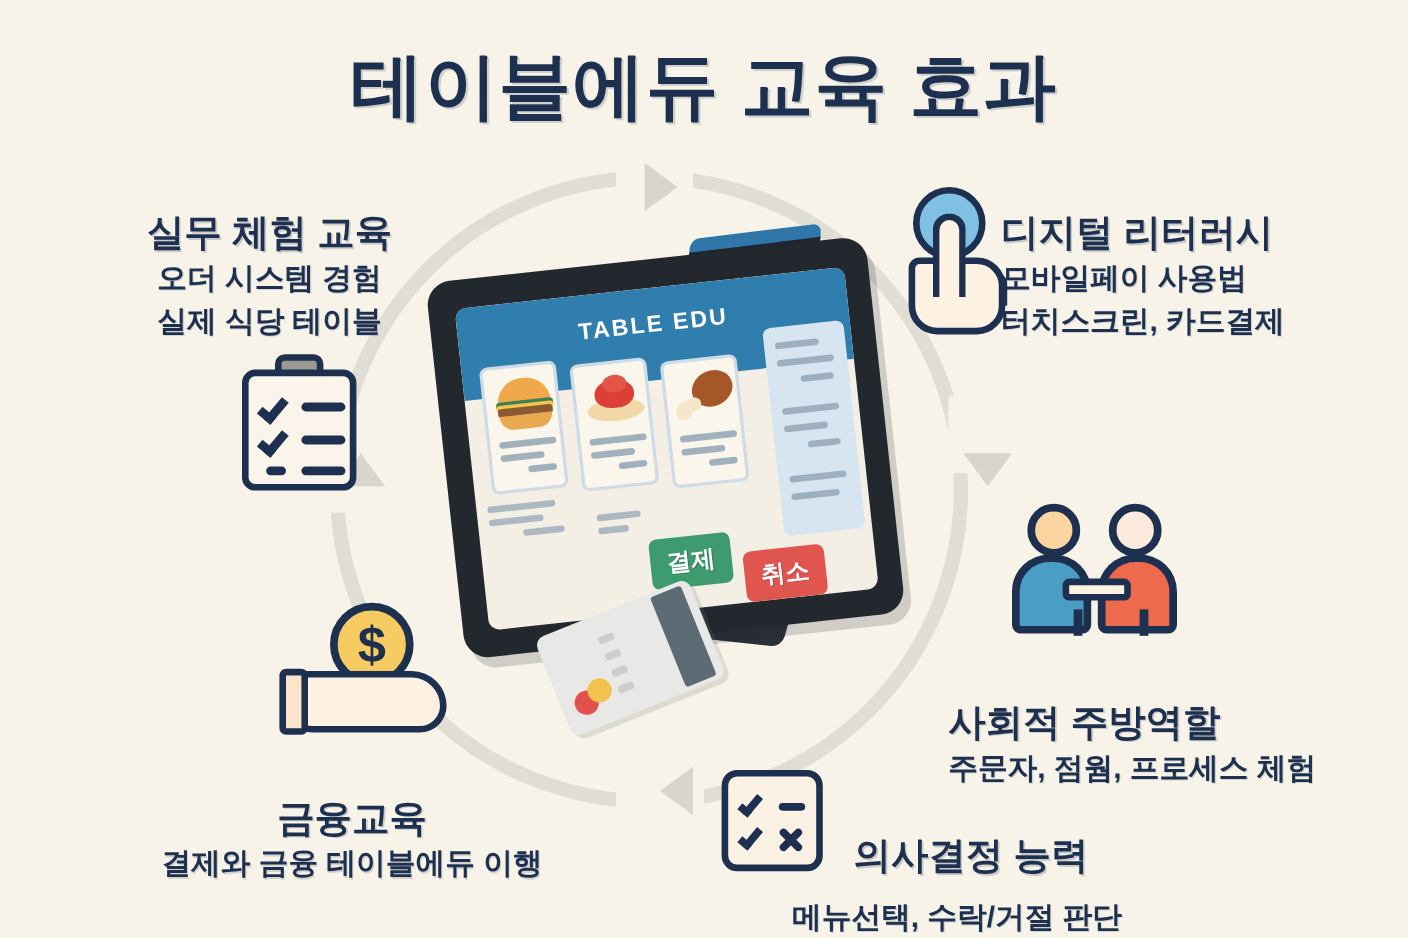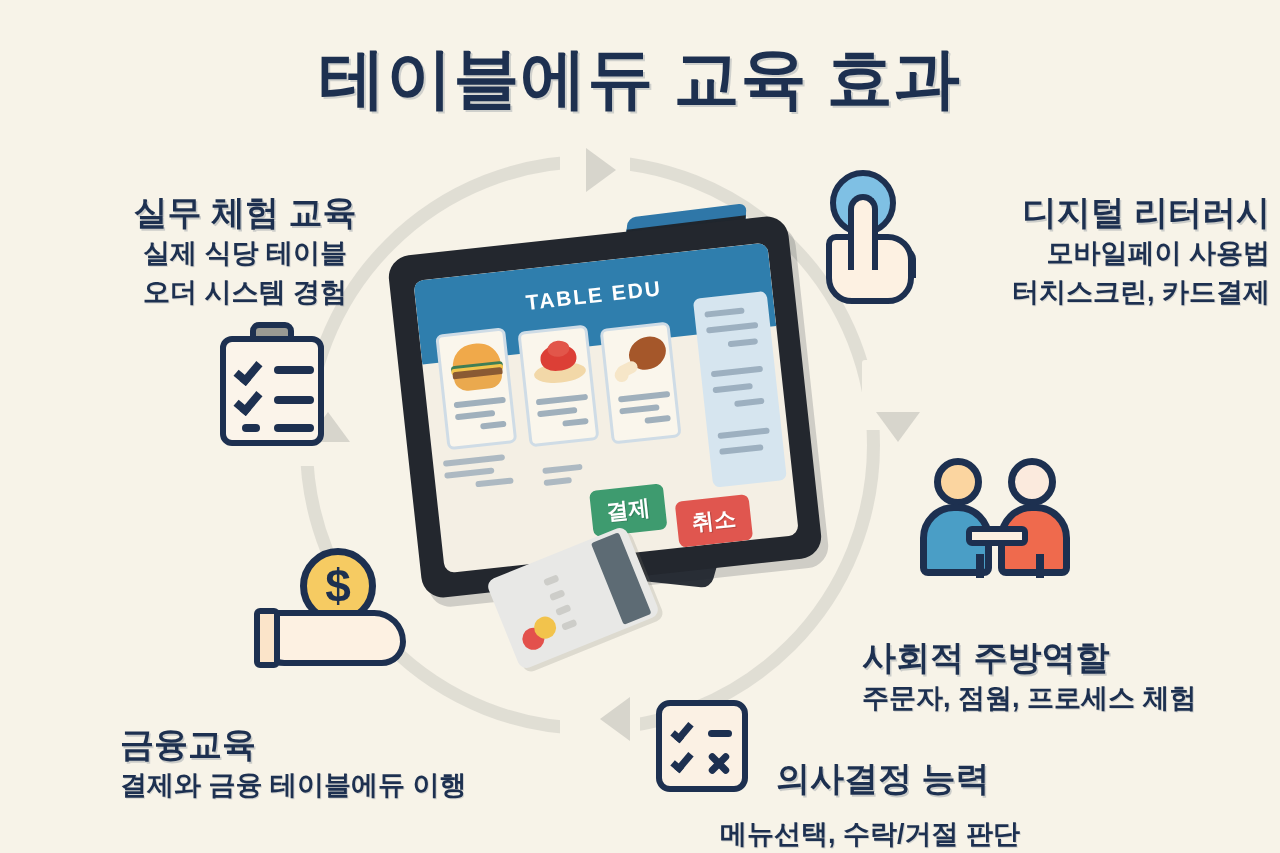--- a/index.html
+++ b/index.html
@@ -47,26 +47,26 @@
     font-size:34px; font-weight:bold; line-height:1.25;
     text-shadow:1.5px 1.5px 0 rgba(29,48,80,.20);
     white-space:nowrap;
   }
   .block .sub{
     font-size:27px; font-weight:bold; line-height:1.45;
     text-shadow:1px 1px 0 rgba(29,48,80,.16);
     white-space:nowrap;
   }
   #blk-practical{ left:55px;  top:160px; text-align:center; width:380px; }
-  #blk-digital  { left:910px; top:160px; text-align:right;  width:360px; }
+  #blk-digital  { left:910px; top:160px; text-align:left;  width:360px; }
   #blk-social   { left:862px; top:605px; text-align:left;  width:410px; }
   #blk-decision { left:760px; top:726px; text-align:left;  width:330px; }
   #blk-decision .head{ position:absolute; left:16px; top:0; }
   #blk-decision .sub { position:absolute; left:-40px; top:58px; }
-  #blk-finance  { left:120px; top:692px; width:400px; }
+  #blk-finance  { left:120px; top:692px; text-align:center; width:400px; }
 
   
   .icon{ position:absolute; }
 
   
   #icon-clipboard{ left:214px; top:322px; width:116px; height:126px; }
   .cb-body{
     position:absolute; left:6px; top:14px; width:104px; height:110px;
     background:#fbf4ea; border:6px solid #1d3050; border-radius:12px;
   }
@@ -254,22 +254,22 @@
   <div class="ring-mask" style="left:560px; top:714px; width:80px; height:30px;"></div>
   <div class="ring-mask" style="left:292px; top:392px; width:30px; height:74px;"></div>
 
   <div class="arrow arrow-right" style="left:586px; top:148px;"></div>
   <div class="arrow arrow-down" style="left:876px; top:412px;"></div>
   <div class="arrow arrow-left" style="left:600px; top:697px;"></div>
   <div class="arrow arrow-up" style="left:306px; top:412px;"></div>
 
   <div class="block" id="blk-practical">
     <div class="head">실무 체험 교육</div>
+    <div class="sub">오더 시스템 경험</div>
     <div class="sub">실제 식당 테이블</div>
-    <div class="sub">오더 시스템 경험</div>
   </div>
 
   <div class="icon" id="icon-clipboard">
     <div class="cb-clip"></div>
     <div class="cb-body">
       <div class="cb-check" style="left:14px; top:16px;"></div>
       <div class="cb-line" style="left:48px; top:24px; width:40px;"></div>
       <div class="cb-check" style="left:14px; top:46px;"></div>
       <div class="cb-line" style="left:48px; top:54px; width:40px;"></div>
       <div class="cb-dash" style="left:16px; top:82px;"></div>

